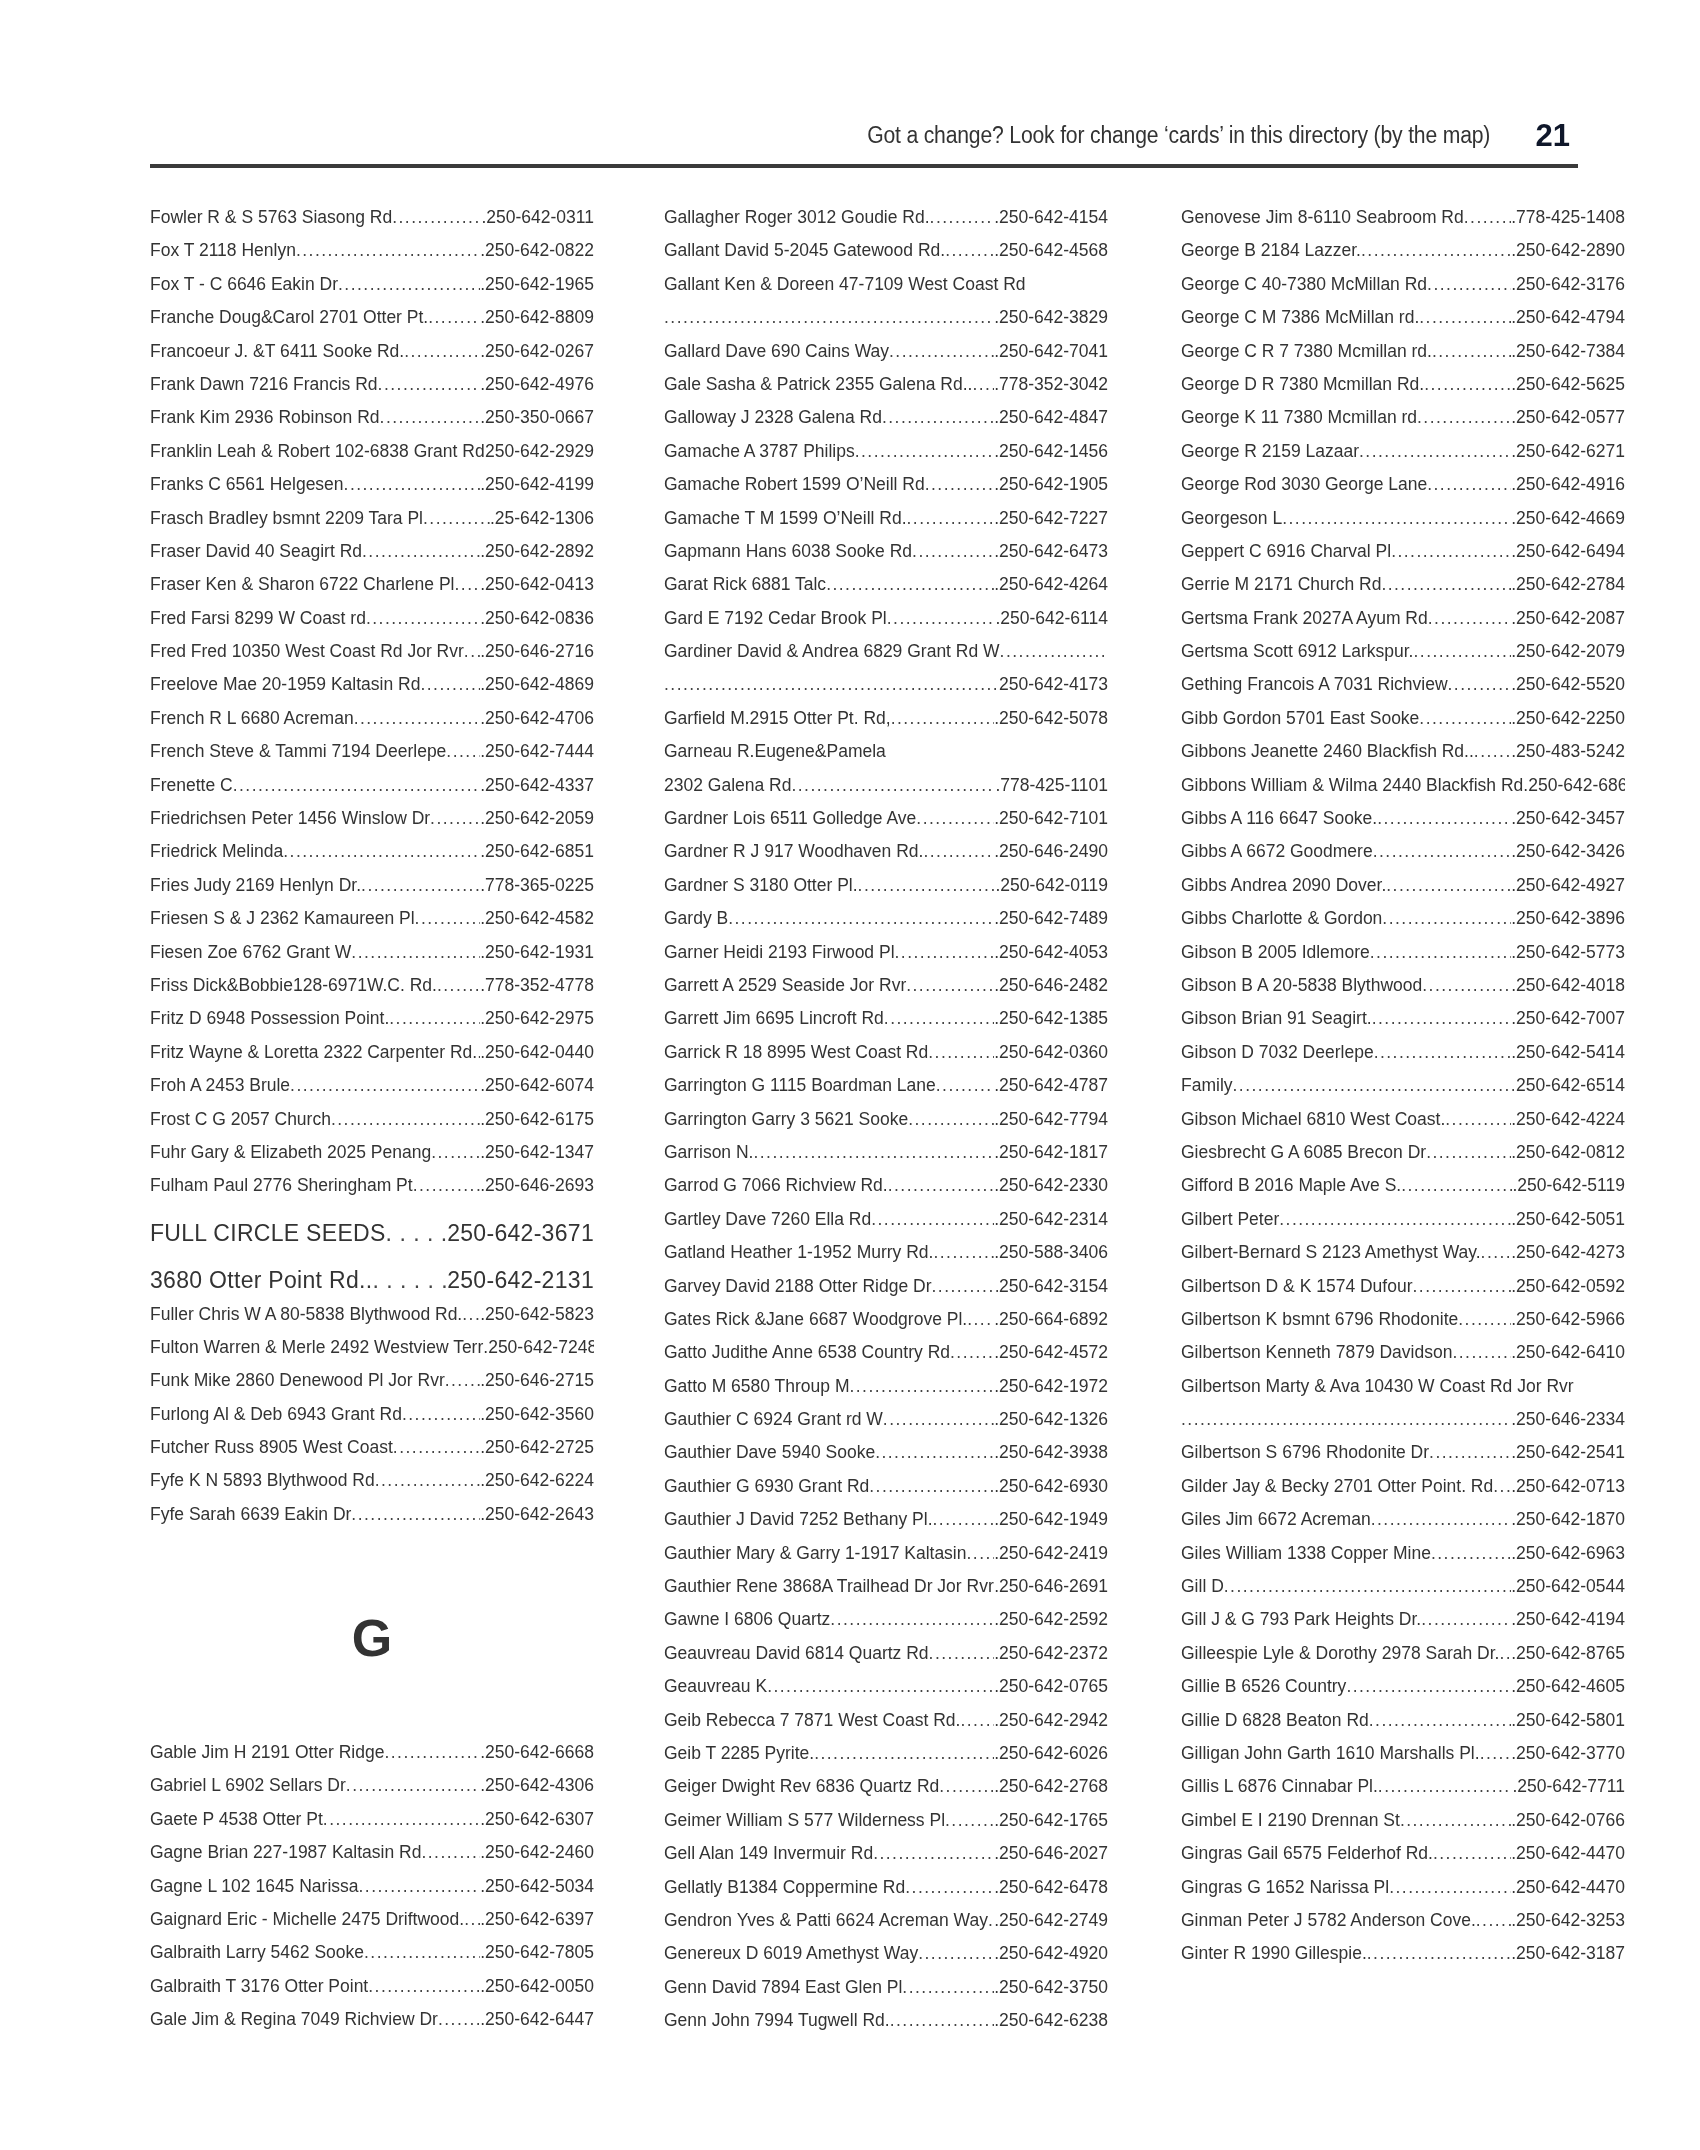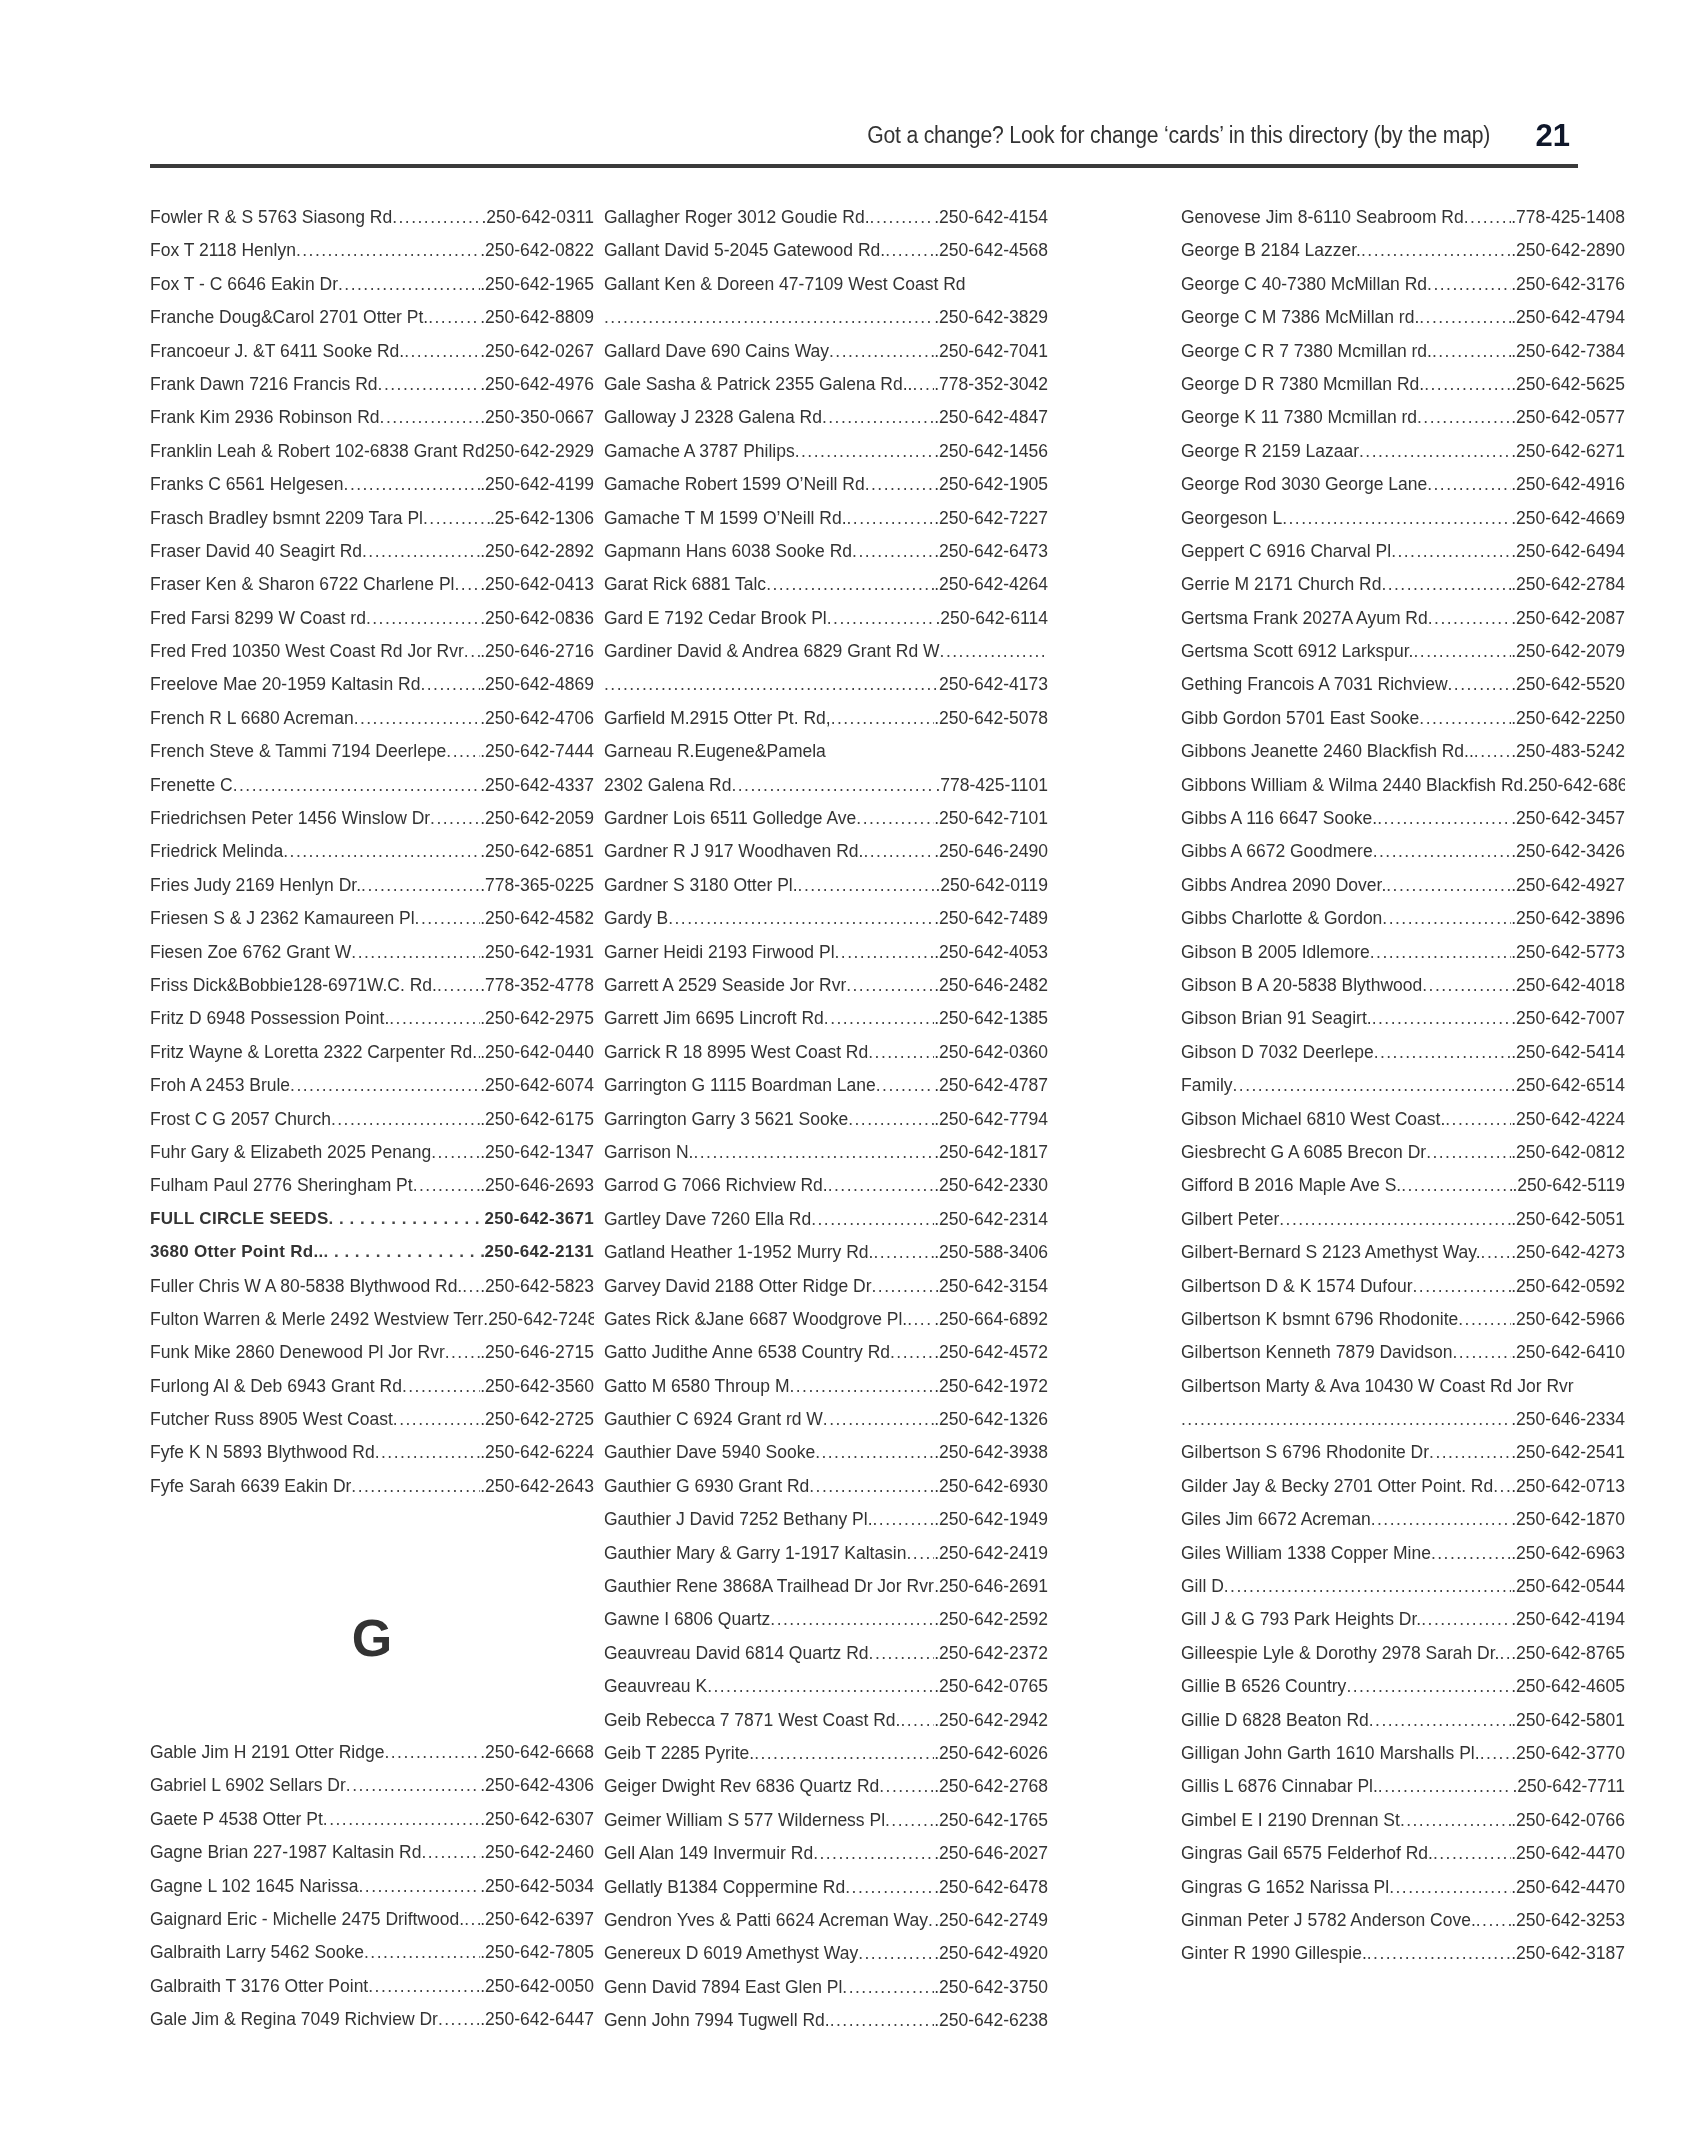--- a/index.html
+++ b/index.html
@@ -4,27 +4,27 @@
 <style>
   html, body { margin: 0; padding: 0; background: #ffffff; }
   body { width: 1700px; height: 2150px; position: relative; overflow: hidden;
          font-family: "Liberation Sans", sans-serif; color: #2b2b2b; }
   .header { position: absolute; left: 150px; top: 118px; width: 1428px; height: 40px; text-decoration: underline; }
   .header-text { position: absolute; right: 88px; top: 4px; font-size: 23px; color: #333; letter-spacing: -0.2px;
                  font-family: "Liberation Sans Narrow", "Liberation Sans", sans-serif; transform: scaleX(0.92); transform-origin: right center; }
   .page-number { position: absolute; right: 8px; top: 0px; font-size: 31px; font-weight: bold; color: #0f172a; }
   .rule { position: absolute; left: 150px; top: 164px; width: 1428px; height: 4px; background: #3a3a3a; }
   .col { position: absolute; top: 203px; width: 444px; }
-  .col1 { left: 150px; } .col2 { left: 604px; text-align: center; } .col3 { left: 1134px; margin-left: 47px; }
+  .col1 { left: 150px; } .col2 { left: 664px; text-align: center; } .col3 { left: 1134px; margin-left: 47px; }
   .row { height: 33.4px; line-height: 28px; font-size: 17.5px; display: flex; align-items: baseline; white-space: nowrap; overflow: hidden; color: #333; }
   .row .name { flex: 0 0 auto; }
   .row .leader { flex: 1 1 auto; overflow: hidden; letter-spacing: 3.2px; color: #444; min-width: 0; }
   .row .leader::before { content: ". . . . . . . . . . . . . . . . . . . . . . . . . . . . . . . . . . . . . . . . . . . . . . . . . . . . . . . . . . . . . . . . . . . . . . . . . . . . . . . . . . . . . . . . . . . . . . ."; letter-spacing: -1.2px; word-spacing: -1px; }
   .row .phone { flex: 0 0 auto; }
-  .row.bold { font-weight: bold; font-size: 17px; letter-spacing: 0.3px; }
+  .row.bold { font-weight: normal; font-size: 23px; letter-spacing: 0.3px; margin-top: 14px; }
   .row.bold .leader::before { letter-spacing: 1px; }
   .section-letter { position: absolute; left: 150px; width: 444px; top: 1608px; text-align: center; font-size: 52px; font-weight: bold; color: #333; }
   .col1-g { top: 1738px; }
 </style>
 </head>
 <body>
 
 <div class="header">
   <span class="header-text">Got a change? Look for change ‘cards’ in this directory (by the map)</span>
   <span class="page-number">21</span>

